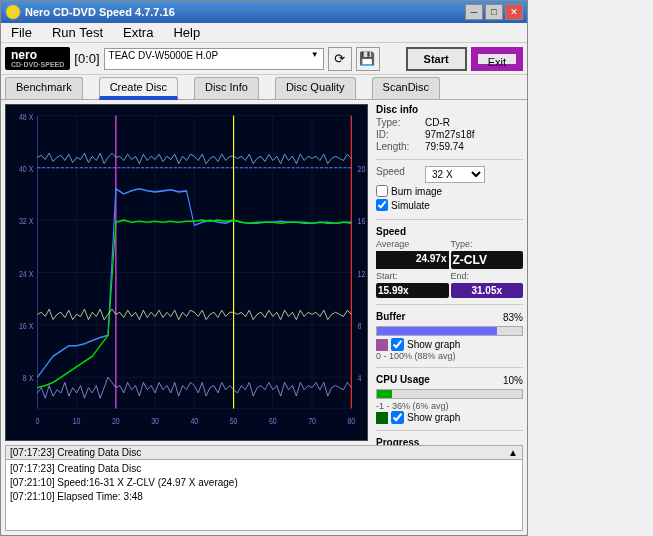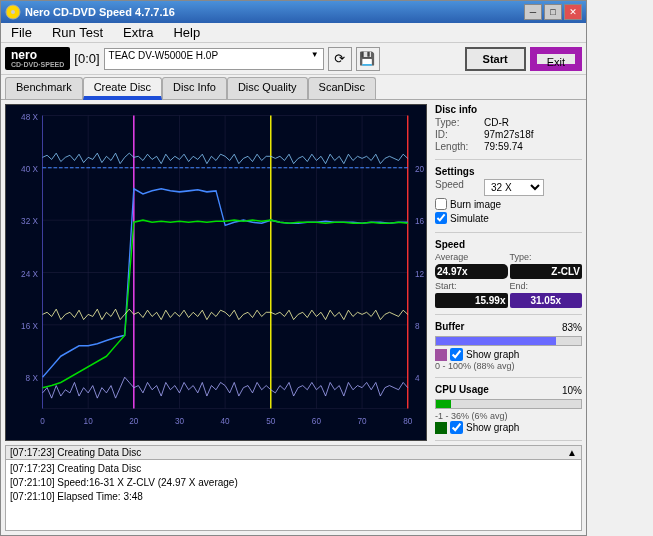--- a/index.html
+++ b/index.html
@@ -5,21 +5,21 @@
     * { box-sizing: border-box; margin: 0; padding: 0; }
     body {
       font-family: 'Segoe UI', Tahoma, Geneva, Verdana, sans-serif;
       font-size: 11px;
       background: #f0f0f0;
       width: 653px;
       height: 536px;
       overflow: hidden;
     }
     .window {
-      width: 587px;
+      width: 528px;
       height: 536px;
       border: 1px solid #888;
       display: flex;
       flex-direction: column;
       background: #f0f0f0;
     }
     
     .title-bar {
       background: linear-gradient(to bottom, #4a90d9, #2a60b0);
       color: white;
@@ -145,21 +145,21 @@
       border-bottom: 1px solid #aaa;
       flex-shrink: 0;
     }
     .tab {
       padding: 3px 10px;
       border: 1px solid #aaa;
       border-bottom: none;
       background: #ddd;
       cursor: pointer;
       font-size: 11px;
-      margin-right: 0;
+      margin-right: 16px;
       border-radius: 3px 3px 0 0;
     }
     .tab.active {
       background: #f0f0f0;
       border-bottom: 4px solid #1d4ed8;
       z-index: 1;
       margin-bottom: -1px;
     }
     
     .main-content {
@@ -435,21 +435,20 @@
           </div>
           <div class="info-row">
             <span class="info-label">Length:</span>
             <span class="info-value">79:59.74</span>
           </div>
         </div>
 
         <div class="divider"></div>
 
         <div>
-          <div class="section-title">Settings</div>
           <div class="info-row">
             <span class="info-label">Speed</span>
             <select class="speed-select">
               <option>32 X</option>
               <option>16 X</option>
               <option>8 X</option>
               <option>4 X</option>
               <option>Max</option>
             </select>
           </div>
@@ -463,27 +462,27 @@
           </div>
         </div>
 
         <div class="divider"></div>
 
         <div>
           <div class="section-title">Speed</div>
           <div style="display:grid;grid-template-columns:1fr 1fr;gap:2px;margin-bottom:2px;">
             <div style="font-size:9px;color:#555;">Average</div>
             <div style="font-size:9px;color:#555;">Type:</div>
-            <div style="background:#111;color:white;text-align:left;padding:2px;font-size:10px;font-weight:bold;border-radius:5px;">24.97x</div>
-            <div style="background:#111;color:white;text-align:right;padding:2px;font-size:10px;font-weight:bold;border-radius:2px;">Z-CLV</div>
+            <div style="background:#111;color:white;text-align:right;padding:2px;font-size:10px;font-weight:bold;border-radius:0;">24.97x</div>
+            <div style="background:#111;color:white;text-align:left;padding:2px;font-size:12px;font-weight:bold;border-radius:2px;">Z-CLV</div>
           </div>
           <div style="display:grid;grid-template-columns:1fr 1fr;gap:2px;">
             <div style="font-size:9px;color:#555;">Start:</div>
             <div style="font-size:9px;color:#555;">End:</div>
-            <div style="background:#111;color:white;text-align:right;padding:2px;font-size:10px;font-weight:bold;border-radius:2px;">15.99x</div>
+            <div style="background:#111;color:white;text-align:left;padding:2px;font-size:10px;font-weight:bold;border-radius:2px;">15.99x</div>
             <div style="background:#4c1d95;color:white;text-align:center;padding:2px;font-size:10px;font-weight:bold;border-radius:2px;">31.05x</div>
           </div>
         </div>
 
         <div class="divider"></div>
 
         <div>
           <div style="display:flex;justify-content:space-between;align-items:center;">
             <span class="section-title">Buffer</span>
             <span style="font-size:10px;">83%</span>

